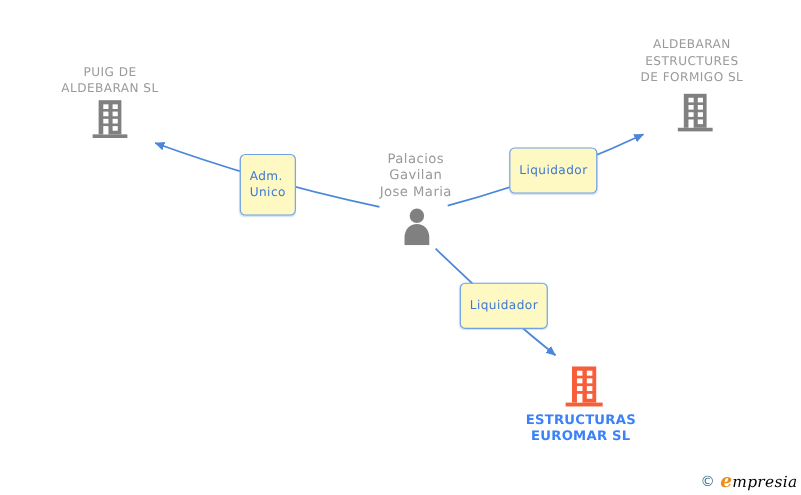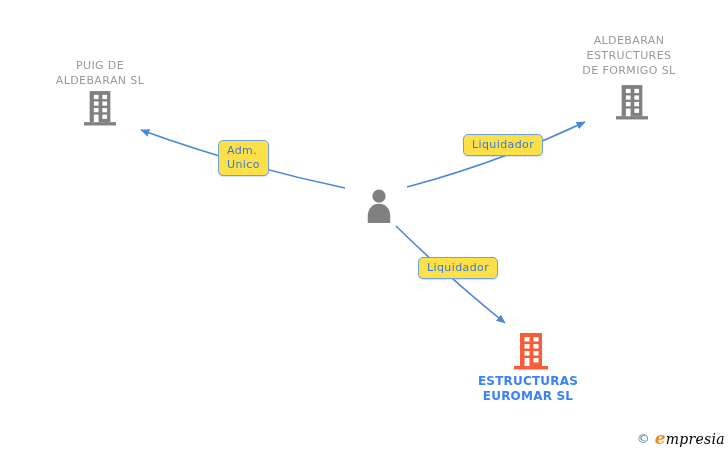--- a/index.html
+++ b/index.html
@@ -17,23 +17,23 @@
   #person-name{left:316px;top:137px;width:124px;font-size:12px;}
   #puig-name{left:36px;top:58px;width:128px;}
   #alde-name{left:555px;top:33px;width:148px;text-align:center;}
   #euromar-name{left:455px;top:374px;width:146px;font-size:12px;font-weight:bold;color:#3b82f6;letter-spacing:.2px;}
   .icon{z-index:2;display:block;}
   #person-icon{left:364px;top:189px;}
   #puig-icon{left:84px;top:91px;}
   #alde-icon{left:616px;top:85px;}
   #euromar-icon{left:514px;top:333px;}
   .edge-label{
-    position:absolute;z-index:3;background:#fde047;
+    position:absolute;z-index:3;background:#fef9c3;
     border:1.5px solid #6fa0e2;border-radius:5px;
-    padding:3px 8px;font-size:11px;line-height:14px;letter-spacing:.4px;
+    padding:13px 8px;font-size:11px;line-height:14px;letter-spacing:.4px;
     color:#3c78d8;white-space:pre-line;
     box-shadow:0 1px 1px rgba(130,170,230,.35);
   }
   #label-adm{left:218px;top:140px;}
   #label-liq-a{left:463px;top:134px;}
   #label-liq-b{left:418px;top:257px;}
   .logo{
     position:absolute;right:3px;bottom:2px;z-index:2;
     font-family:"DejaVu Serif", serif;white-space:nowrap;
   }
@@ -51,20 +51,23 @@
     <defs>
       <marker id="arrowhead" markerUnits="userSpaceOnUse" markerWidth="12" markerHeight="10" refX="8.5" refY="4" orient="auto">
         <path d="M0,0 L9,4 L0,8 Z" fill="#4a86d9"></path>
       </marker>
     </defs>
     <path class="edge" d="M345,188 Q240,166 141,130" marker-end="url(#arrowhead)" stroke="#4a86d9"></path>
     <path class="edge" d="M407,187 Q500,162 585,122" marker-end="url(#arrowhead)" stroke="#4a86d9"></path>
     <path class="edge" d="M396,226 Q448,277 505,323" marker-end="url(#arrowhead)" stroke="#4a86d9"></path>
   </svg>
 
+  <div class="abs name" id="person-name">Palacios
+Gavilan
+Jose Maria</div>
   <svg class="abs icon" id="person-icon" width="30" height="34" viewBox="0 0 32 36">
     <g fill="#808080">
       <circle cx="16" cy="7.5" r="7"></circle>
       <path d="M16,15.5 C9,15.5 4.6,20.5 4,27.5 L4,36 L28,36 L28,27.5 C27.4,20.5 23,15.5 16,15.5 Z"></path>
     </g>
   </svg>
 
   <div class="abs name" id="puig-name">PUIG DE
 ALDEBARAN SL</div>
   <svg class="abs icon" id="puig-icon" width="32" height="35" viewBox="0 0 34 37">

